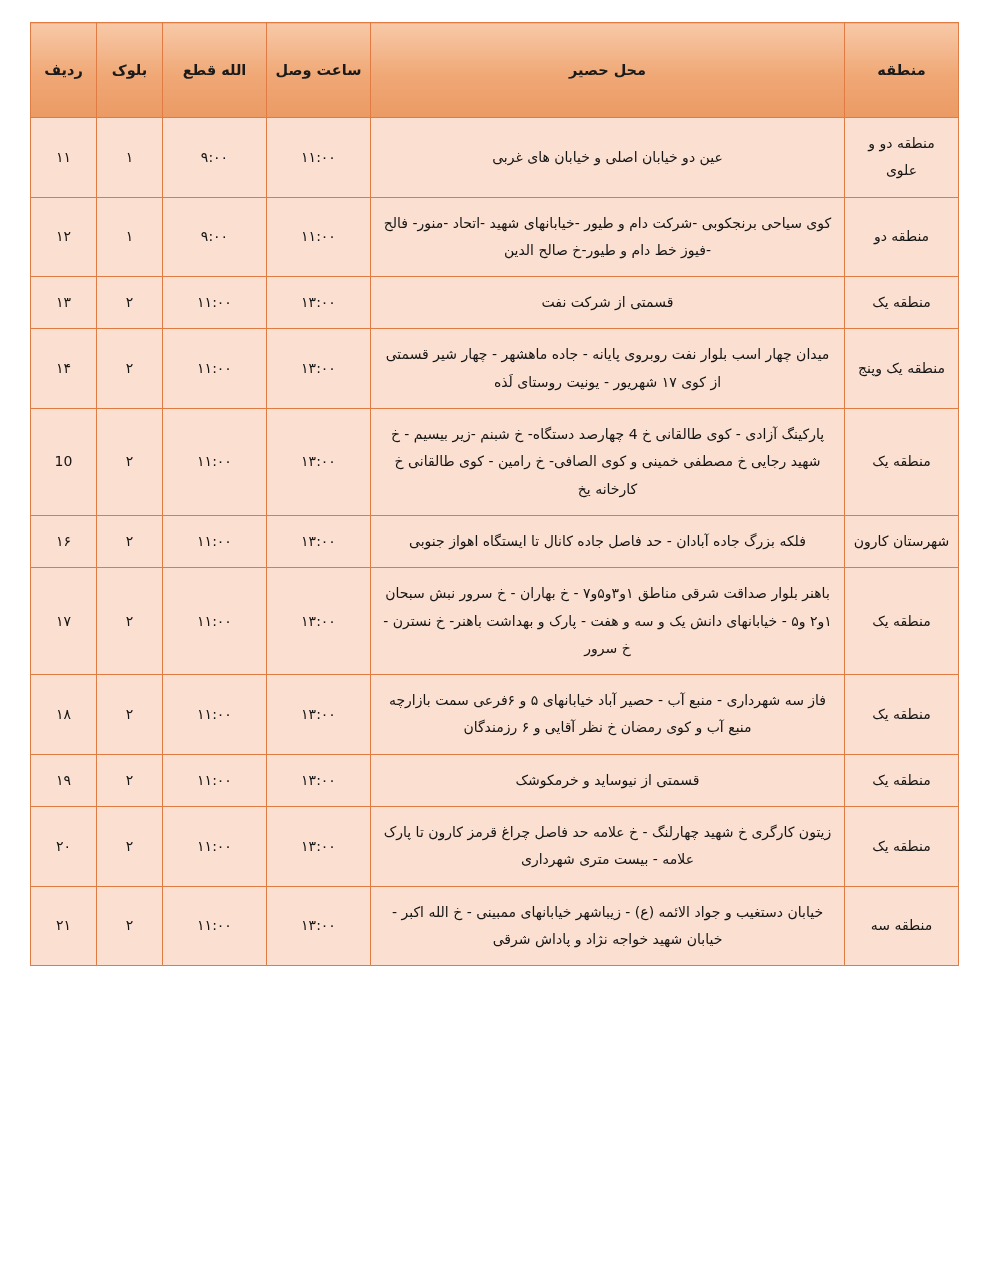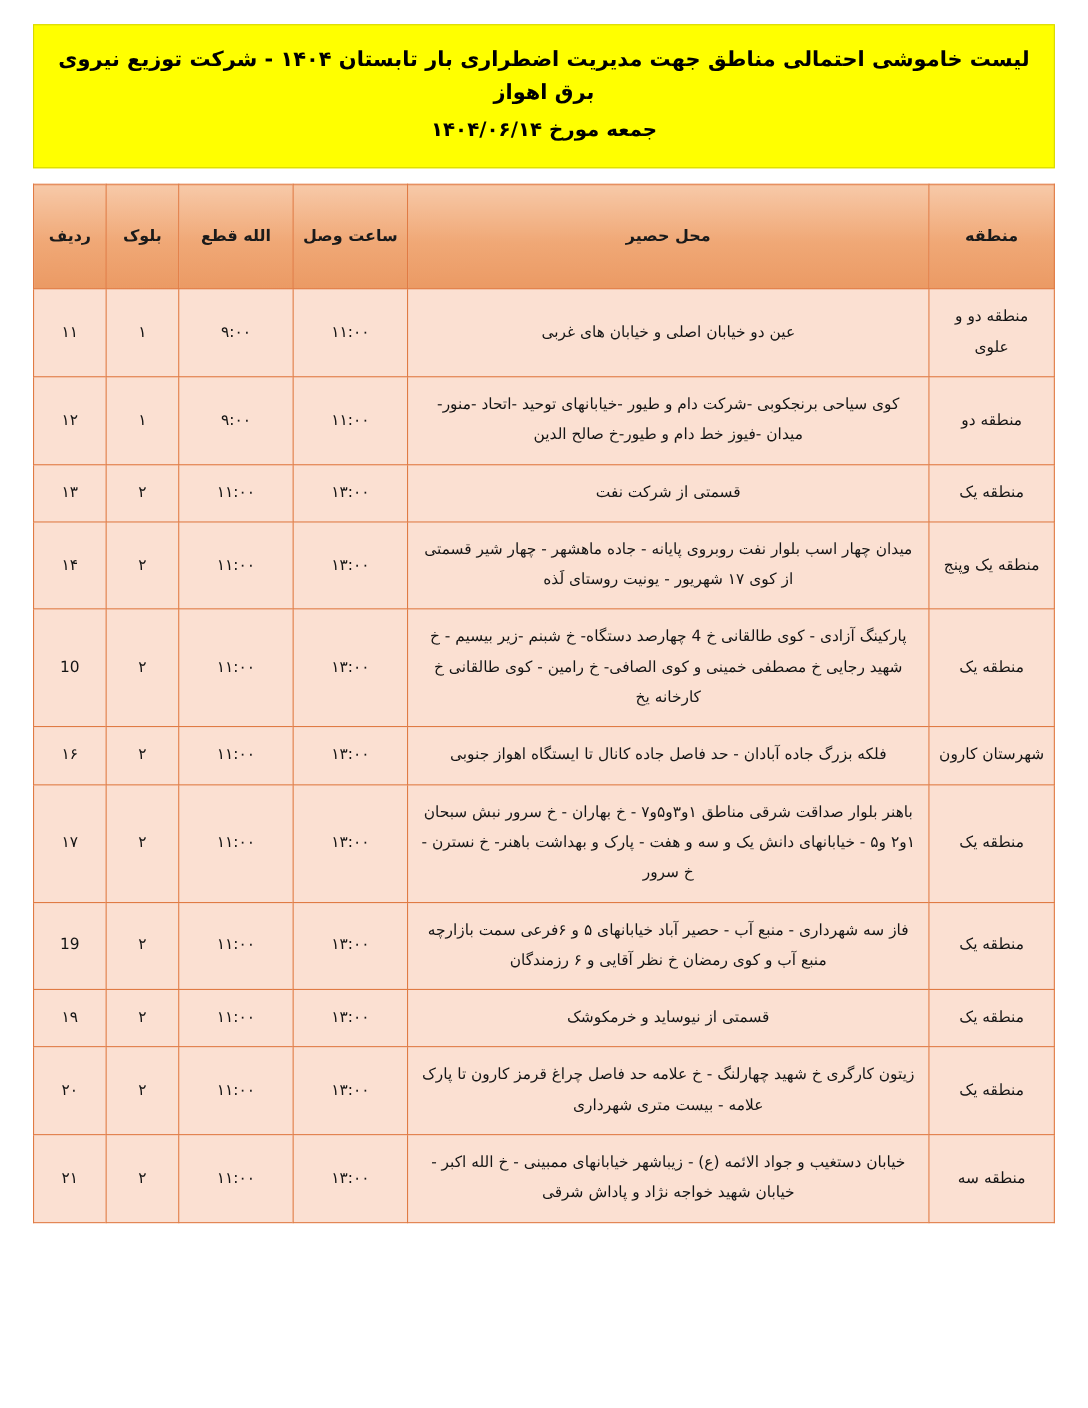--- a/index.html
+++ b/index.html
@@ -78,24 +78,20 @@
   .col-ghat  { width: 104px; }
   .col-vasl  { width: 104px; }
   .col-mahal { width: auto; }
   .col-mantagheh { width: 114px; }
 </style>
 </head>
 <body>
 
 <div class="page">
 
-  <div class="title-banner">
-    <div class="title-line1">لیست خاموشی احتمالی مناطق جهت مدیریت اضطراری بار تابستان ۱۴۰۴ - شرکت توزیع نیروی برق اهواز</div>
-    <div class="title-line2">جمعه مورخ ۱۴۰۴/۰۶/۱۴</div>
-  </div>
 
   <table class="outage">
     <colgroup>
       <col class="col-mantagheh">
       <col class="col-mahal">
       <col class="col-vasl">
       <col class="col-ghat">
       <col class="col-block">
       <col class="col-radif">
     </colgroup>
@@ -113,21 +109,21 @@
       <tr>
         <td class="place">منطقه دو و علوی</td>
         <td class="place">عین دو خیابان اصلی و خیابان های غربی</td>
         <td class="time">۱۱:۰۰</td>
         <td class="time">۹:۰۰</td>
         <td class="block">۱</td>
         <td class="num">۱۱</td>
       </tr>
       <tr>
         <td class="place">منطقه دو</td>
-        <td class="place">کوی سیاحی برنجکوبی -شرکت دام و طیور -خیابانهای توحید -اتحاد -منور- میدان -فیوز خط دام و طیور-خ صالح الدین</td>
+        <td class="place">کوی سیاحی برنجکوبی -شرکت دام و طیور -خیابانهای شهید -اتحاد -منور- فالح -فیوز خط دام و طیور-خ صالح الدین</td>
         <td class="time">۱۱:۰۰</td>
         <td class="time">۹:۰۰</td>
         <td class="block">۱</td>
         <td class="num">۱۲</td>
       </tr>
       <tr>
         <td class="place">منطقه یک</td>
         <td class="place">قسمتی از شرکت نفت</td>
         <td class="time">۱۳:۰۰</td>
         <td class="time">۱۱:۰۰</td>
@@ -165,21 +161,21 @@
         <td class="time">۱۱:۰۰</td>
         <td class="block">۲</td>
         <td class="num">۱۷</td>
       </tr>
       <tr>
         <td class="place">منطقه یک</td>
         <td class="place">فاز سه شهرداری - منبع آب - حصیر آباد خیابانهای ۵ و ۶فرعی سمت بازارچه منبع آب و کوی رمضان خ نظر آقایی و ۶ رزمندگان</td>
         <td class="time">۱۳:۰۰</td>
         <td class="time">۱۱:۰۰</td>
         <td class="block">۲</td>
-        <td class="num">19</td>
+        <td class="num">۱۸</td>
       </tr>
       <tr>
         <td class="place">منطقه یک</td>
         <td class="place">قسمتی از نیوساید و خرمکوشک</td>
         <td class="time">۱۳:۰۰</td>
         <td class="time">۱۱:۰۰</td>
         <td class="block">۲</td>
         <td class="num">۱۹</td>
       </tr>
       <tr>

